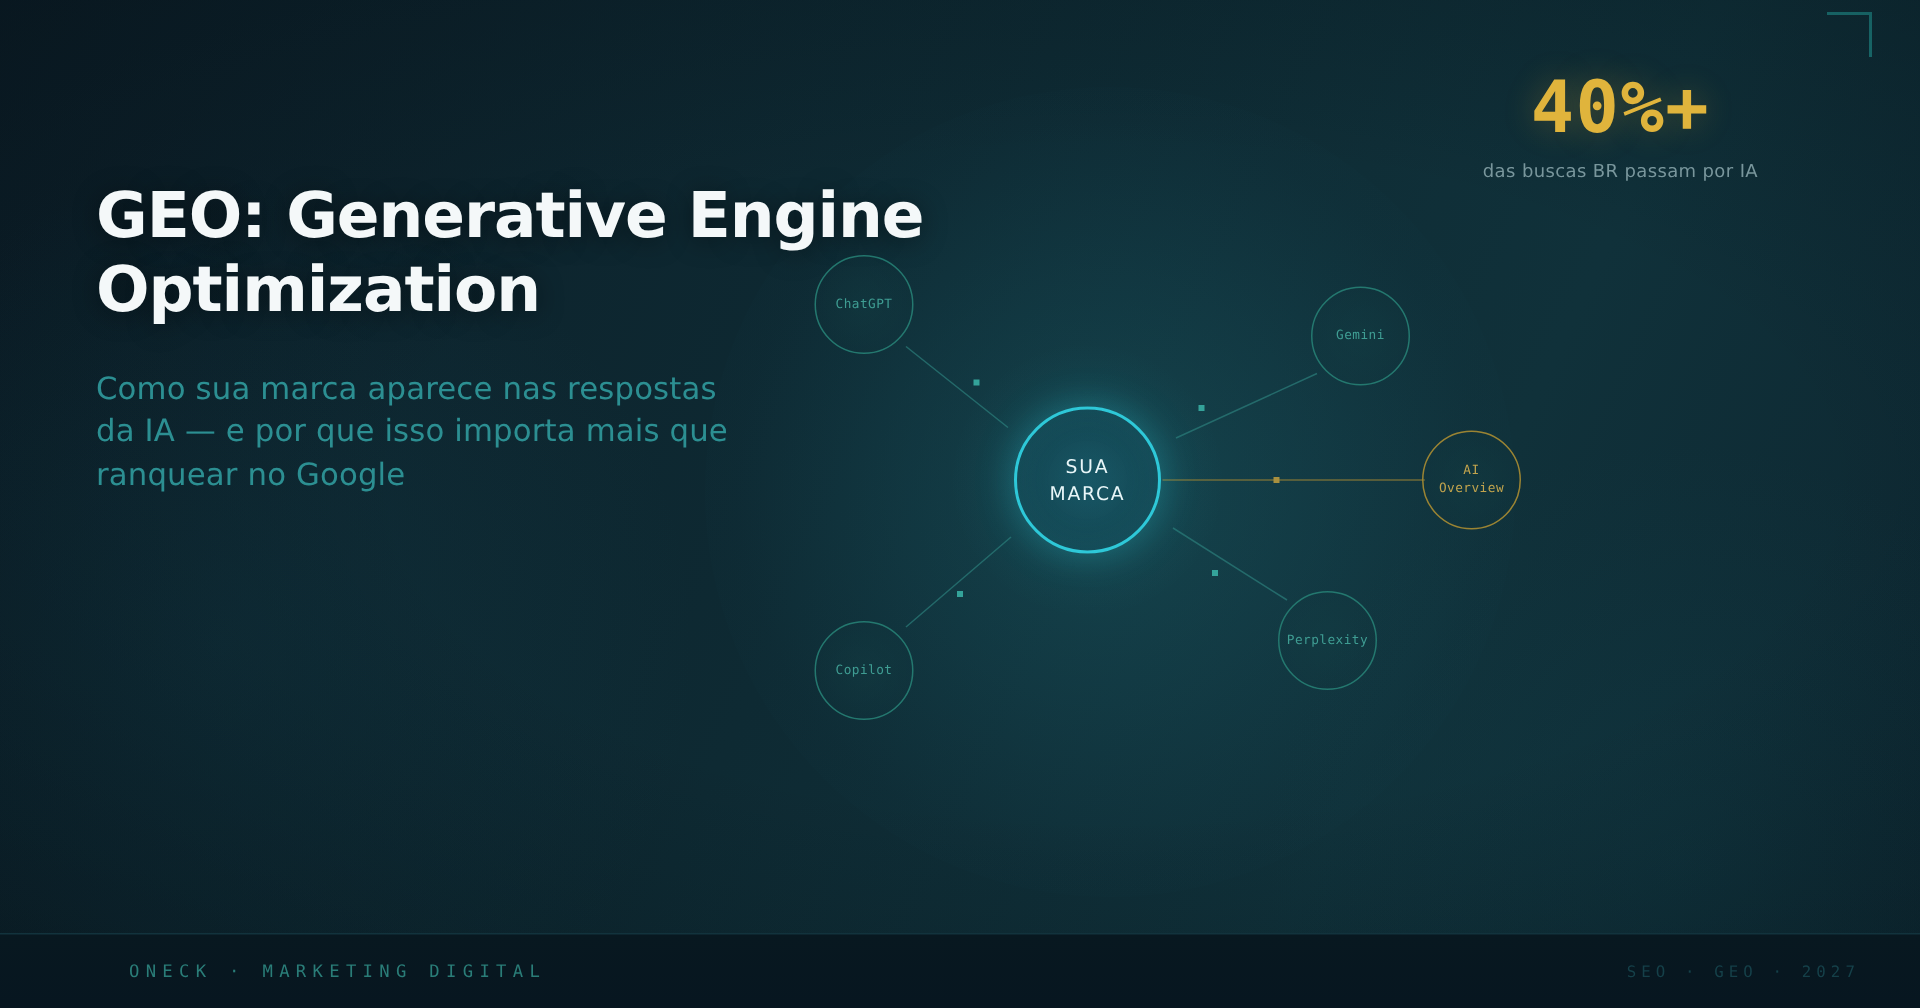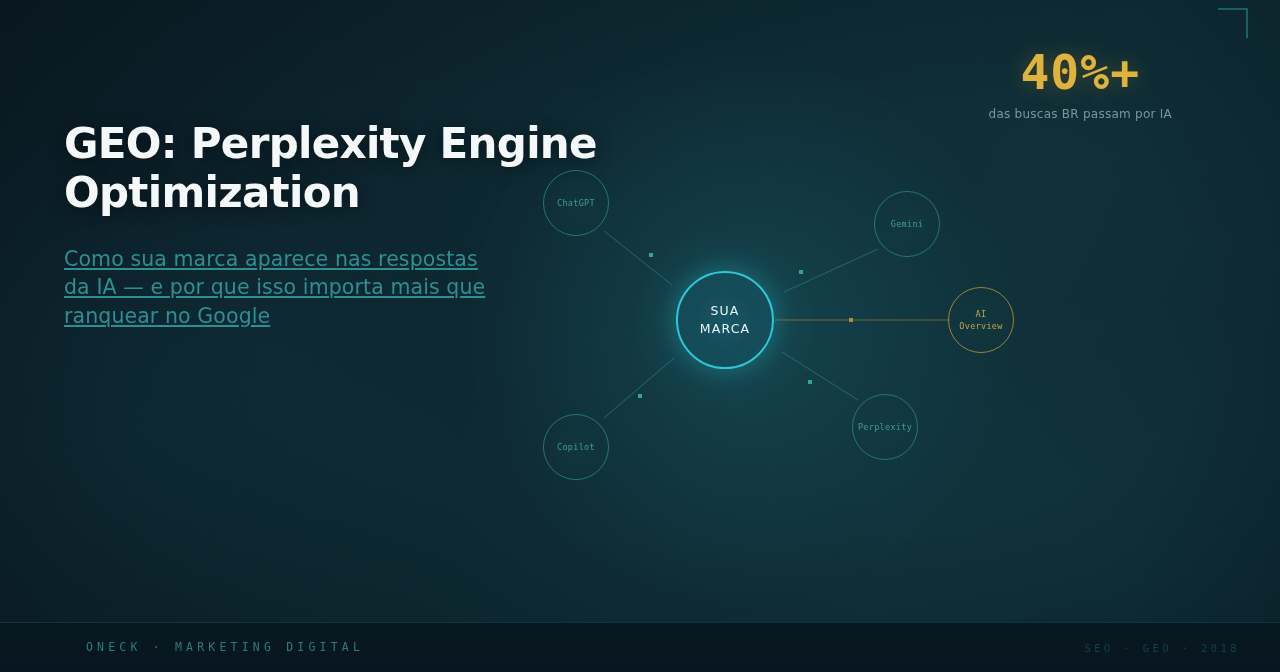--- a/index.html
+++ b/index.html
@@ -82,21 +82,20 @@
     text-shadow:0 2px 18px rgba(0,0,0,0.45);
   }
   .subhead {
     position:absolute;
     left:64px; top:245px;
     width:430px;
     font-size:20.5px;
     line-height:1.38;
     color:#2c8f92;
     letter-spacing:0.1px;
-    text-decoration:underline;
   }
 
   
   .stat {
     position:absolute;
     right:108px; top:48px;
     text-align:center;
   }
   .stat-value {
     font-family:"DejaVu Sans Mono", monospace;
@@ -242,25 +241,25 @@
     <span>Copilot</span>
   </div>
 
   <div class="node node-center" style="left:676px; top:271px;">
     <span>SUA</span>
     <span>MARCA</span>
   </div>
 
   <div class="vignette"></div>
 
-  <div class="headline">GEO: Perplexity Engine Optimization</div>
+  <div class="headline">GEO: Generative Engine Optimization</div>
   <div class="subhead">Como sua marca aparece nas respostas da IA — e por que isso importa mais que ranquear no Google</div>
 
   <div class="stat">
     <div class="stat-value">40%+</div>
     <div class="stat-label">das buscas BR passam por IA</div>
   </div>
 
   <div class="footer-band"></div>
   <div class="footer-left">ONECK · MARKETING DIGITAL</div>
-  <div class="footer-right">SEO · GEO · 2018</div>
+  <div class="footer-right">SEO · GEO · 2027</div>
 
 </div>
 
 </body></html>

